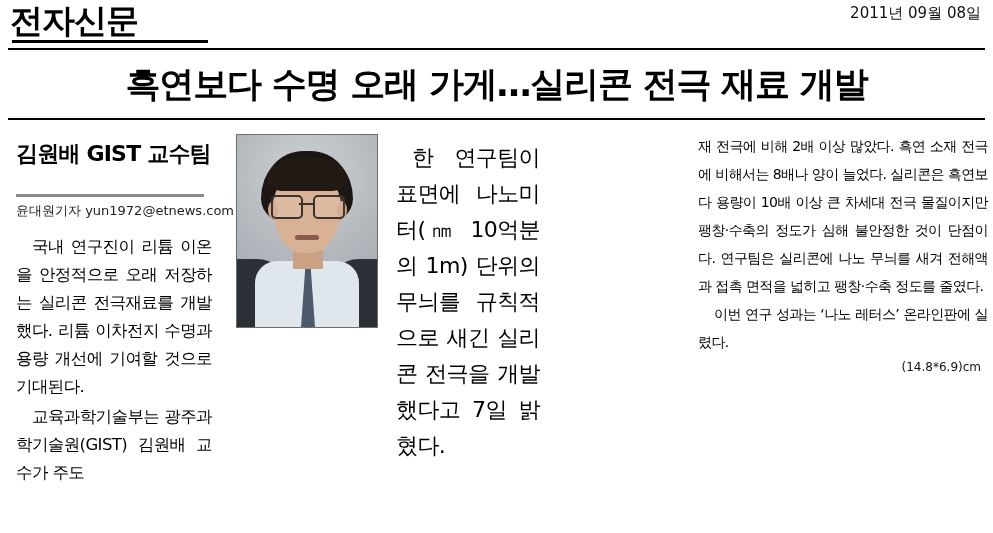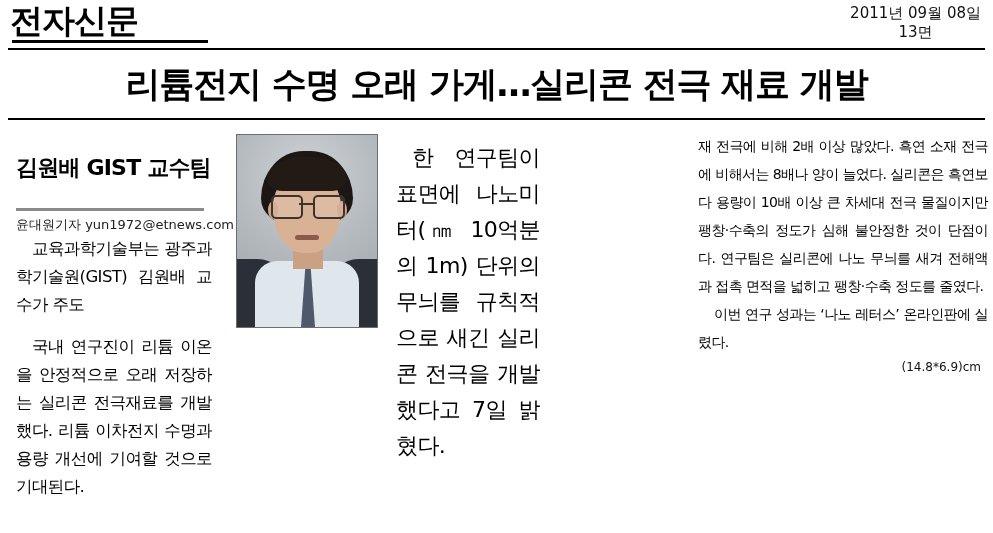--- a/index.html
+++ b/index.html
@@ -97,21 +97,21 @@
     left: 8px;
     top: 132px;
     width: 977px;
     height: 370px;
   }
 
   
   .col1 {
     position: absolute;
     left: 8px;
-    top: 14px;
+    top: 0;
     width: 196px;
   }
   .subhead {
     font-family: "DejaVu Sans", sans-serif;
     font-weight: bold;
     font-size: 22px;
     letter-spacing: -0.8px;
     line-height: 28px;
     margin-top: 8px;
     white-space: nowrap;
@@ -323,35 +323,34 @@
 
 <div class="page">
 
   <div class="masthead">
     <div class="masthead-title">전자신문</div>
     <div class="masthead-underline"></div>
   </div>
 
   <div class="dateblock">
     <div>2011년 09월 08일</div>
-    <div>13면</div>
   </div>
 
   <div class="headline-rule-top"></div>
-  <div class="headline">리튬전지 수명 오래 가게…실리콘 전극 재료 개발</div>
+  <div class="headline">흑연보다 수명 오래 가게…실리콘 전극 재료 개발</div>
   <div class="headline-rule-bottom"></div>
 
   <div class="body-area">
 
     <div class="col1">
       <div class="subhead">김원배 GIST 교수팀</div>
       <div class="byline-rule"></div>
       <div class="byline">윤대원기자 yun1972@etnews.com</div>
+      <p class="para first">국내 연구진이 리튬 이온을 안정적으로 오래 저장하는 실리콘 전극재료를 개발했다. 리튬 이차전지 수명과 용량 개선에 기여할 것으로 기대된다.</p>
       <p class="para second">교육과학기술부는 광주과학기술원(GIST) 김원배 교수가 주도</p>
-      <p class="para first">국내 연구진이 리튬 이온을 안정적으로 오래 저장하는 실리콘 전극재료를 개발했다. 리튬 이차전지 수명과 용량 개선에 기여할 것으로 기대된다.</p>
     </div>
 
     <div class="photo">
       <div class="bg"></div>
       <div class="suit-l"></div>
       <div class="suit-r"></div>
       <div class="shirt"></div>
       <div class="tie"></div>
       <div class="neck"></div>
       <div class="hair"></div>

